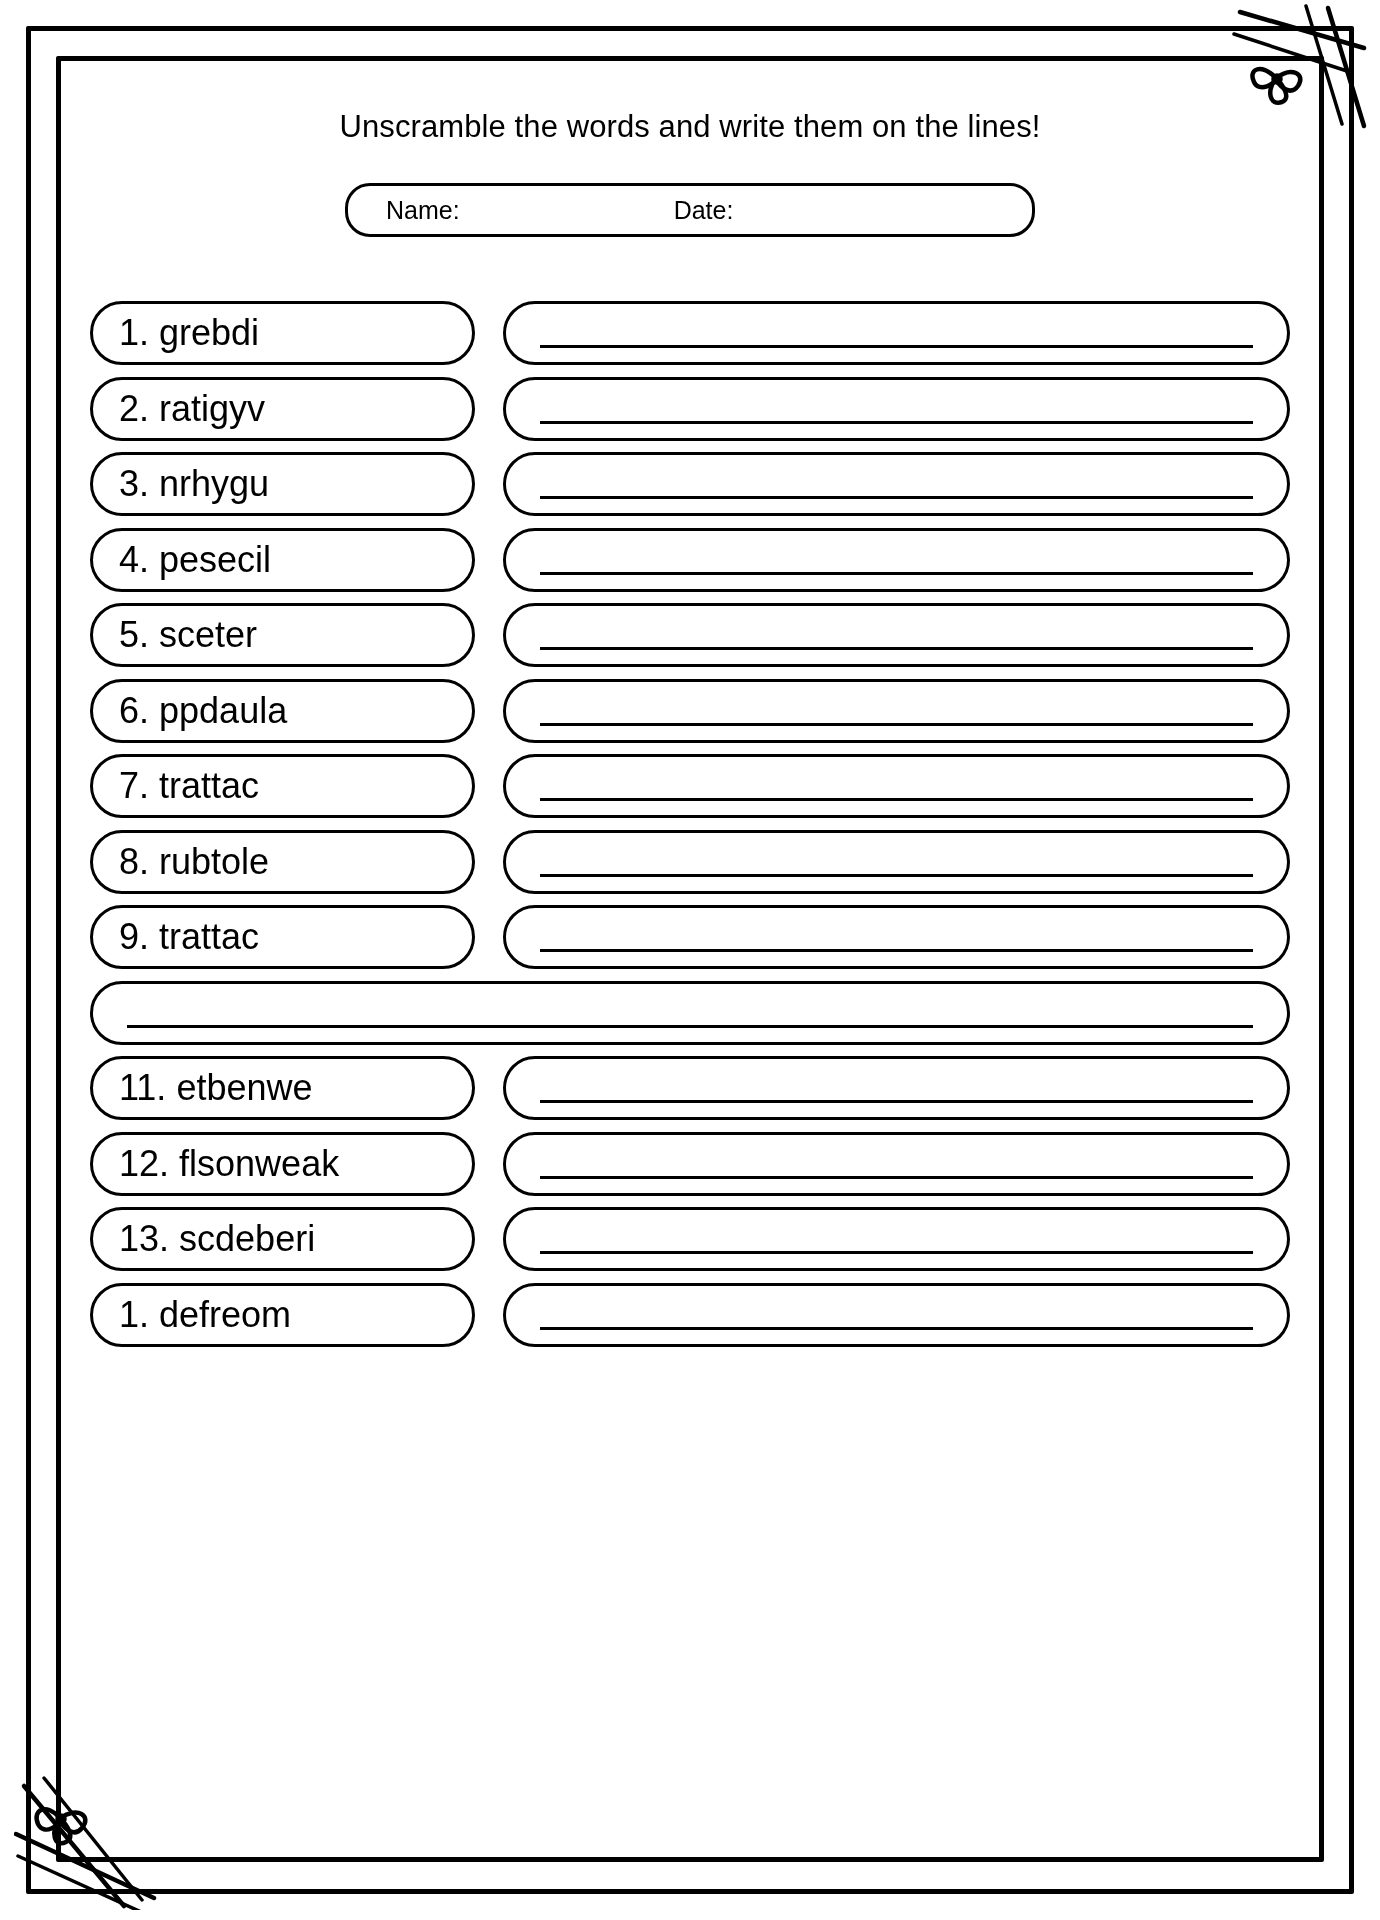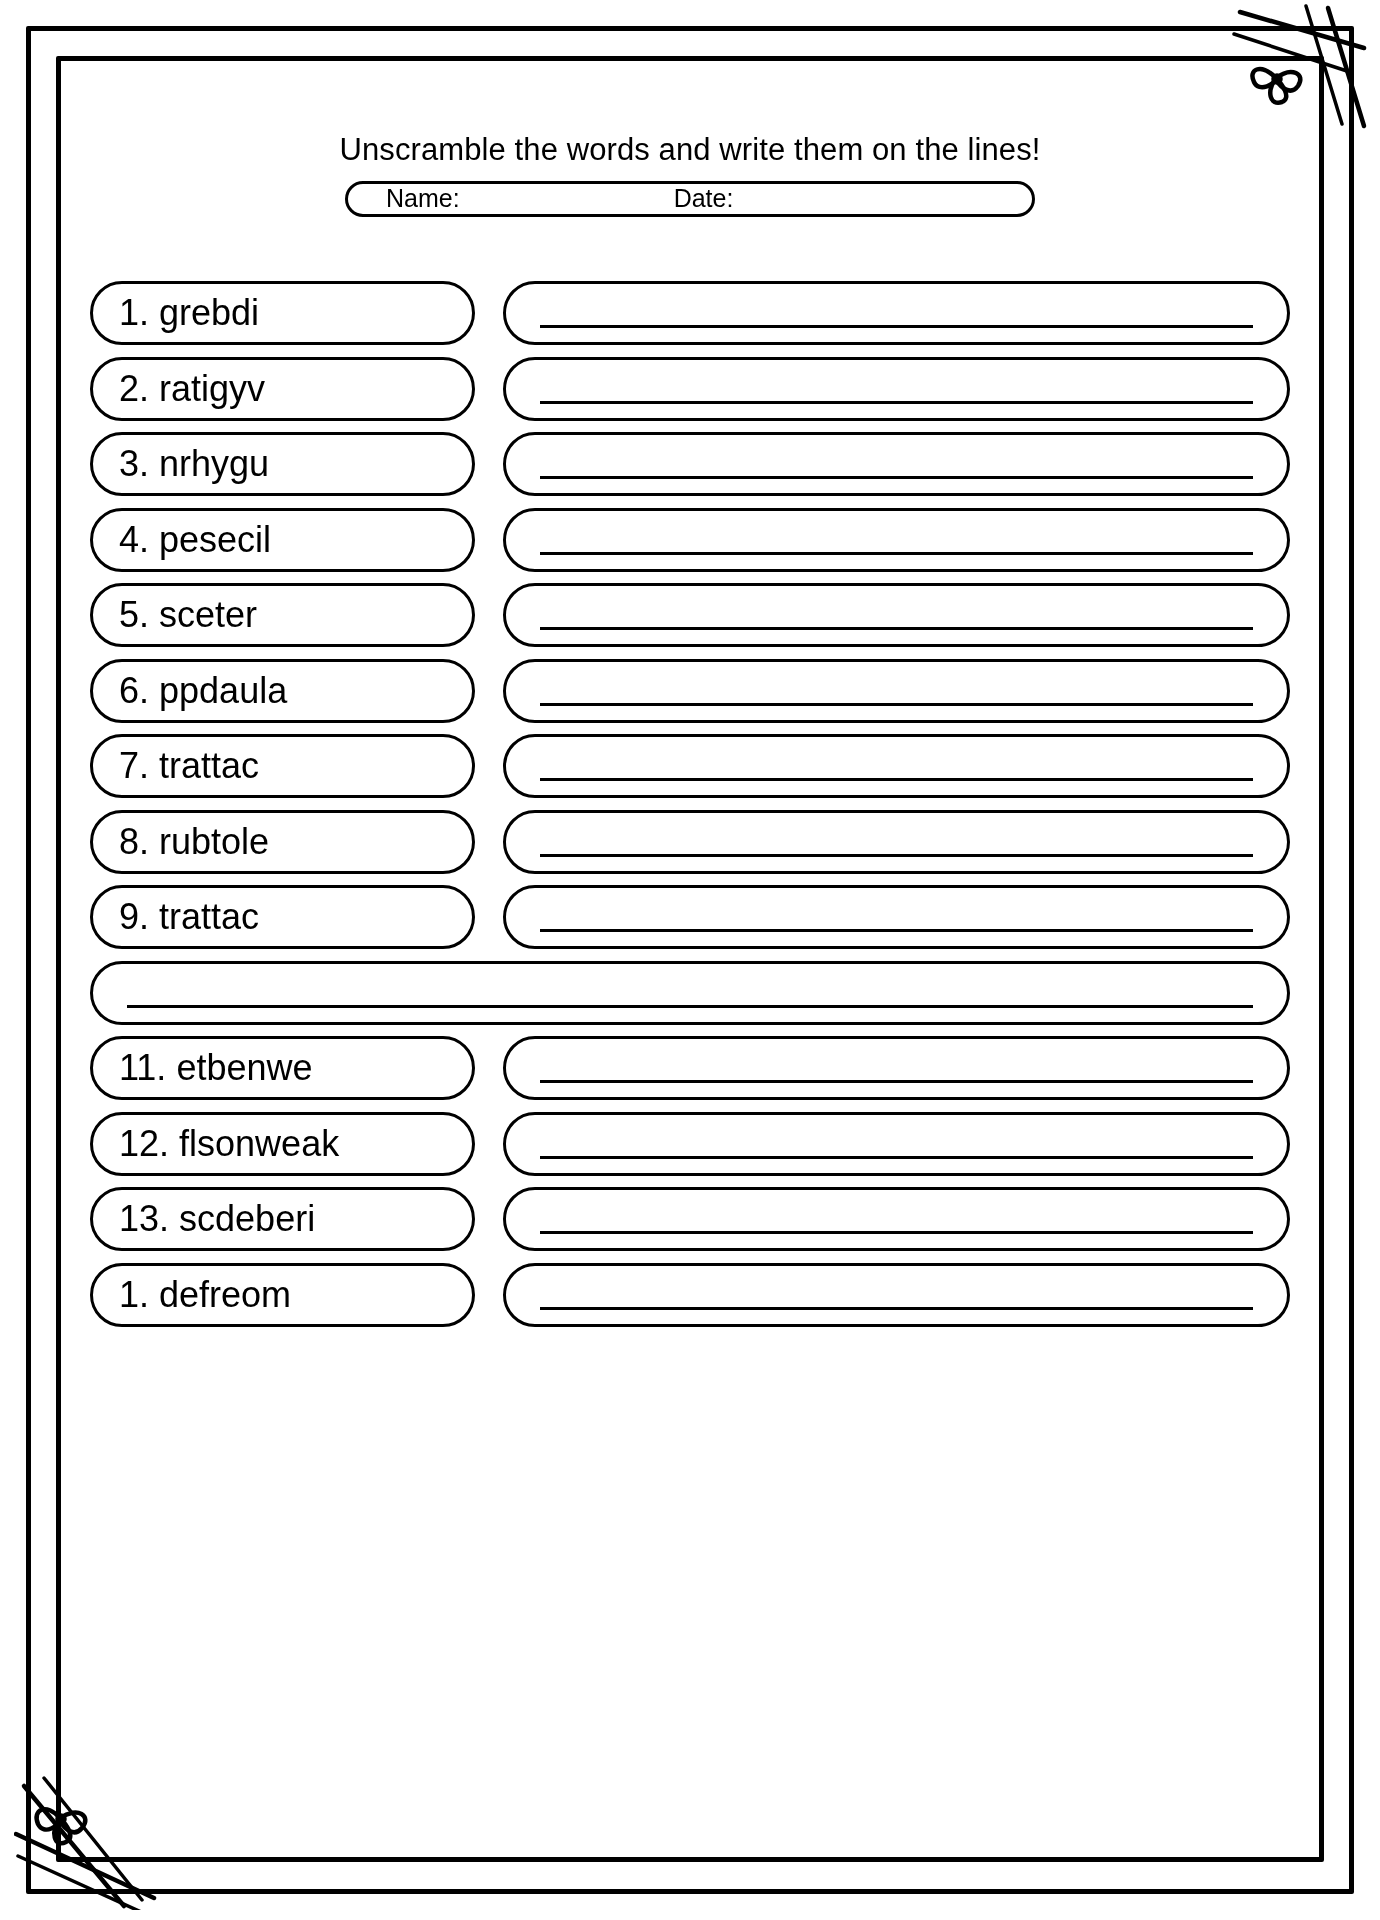--- a/index.html
+++ b/index.html
@@ -69,31 +69,32 @@
     line-height: 1.05;
     margin: 34px 0 0 0;
     -webkit-text-stroke: 2.5px #000;
     color: #000;
   }
 
   .subtitle {
     text-align: center;
     font-size: 31px;
     font-weight: 400;
-    margin-top: 32px;
+    margin-top: 9px;
     letter-spacing: 0.1px;
   }
 
   .namedate {
-    margin: 13px auto 0 auto;
+    margin: 38px auto 0 auto;
     width: 690px;
-    height: 36px;
+    height: 54px;
     border: 3.5px solid #000;
     border-radius: 25px;
     display: flex;
+    align-items: center;
     font-size: 25px;
   }
   .namedate .nd-name { margin-left: 38px; }
   .namedate .nd-date { margin-left: 214px; }
 
   
   .rows {
     margin-top: 64px;
     display: flex;
     flex-direction: column;

